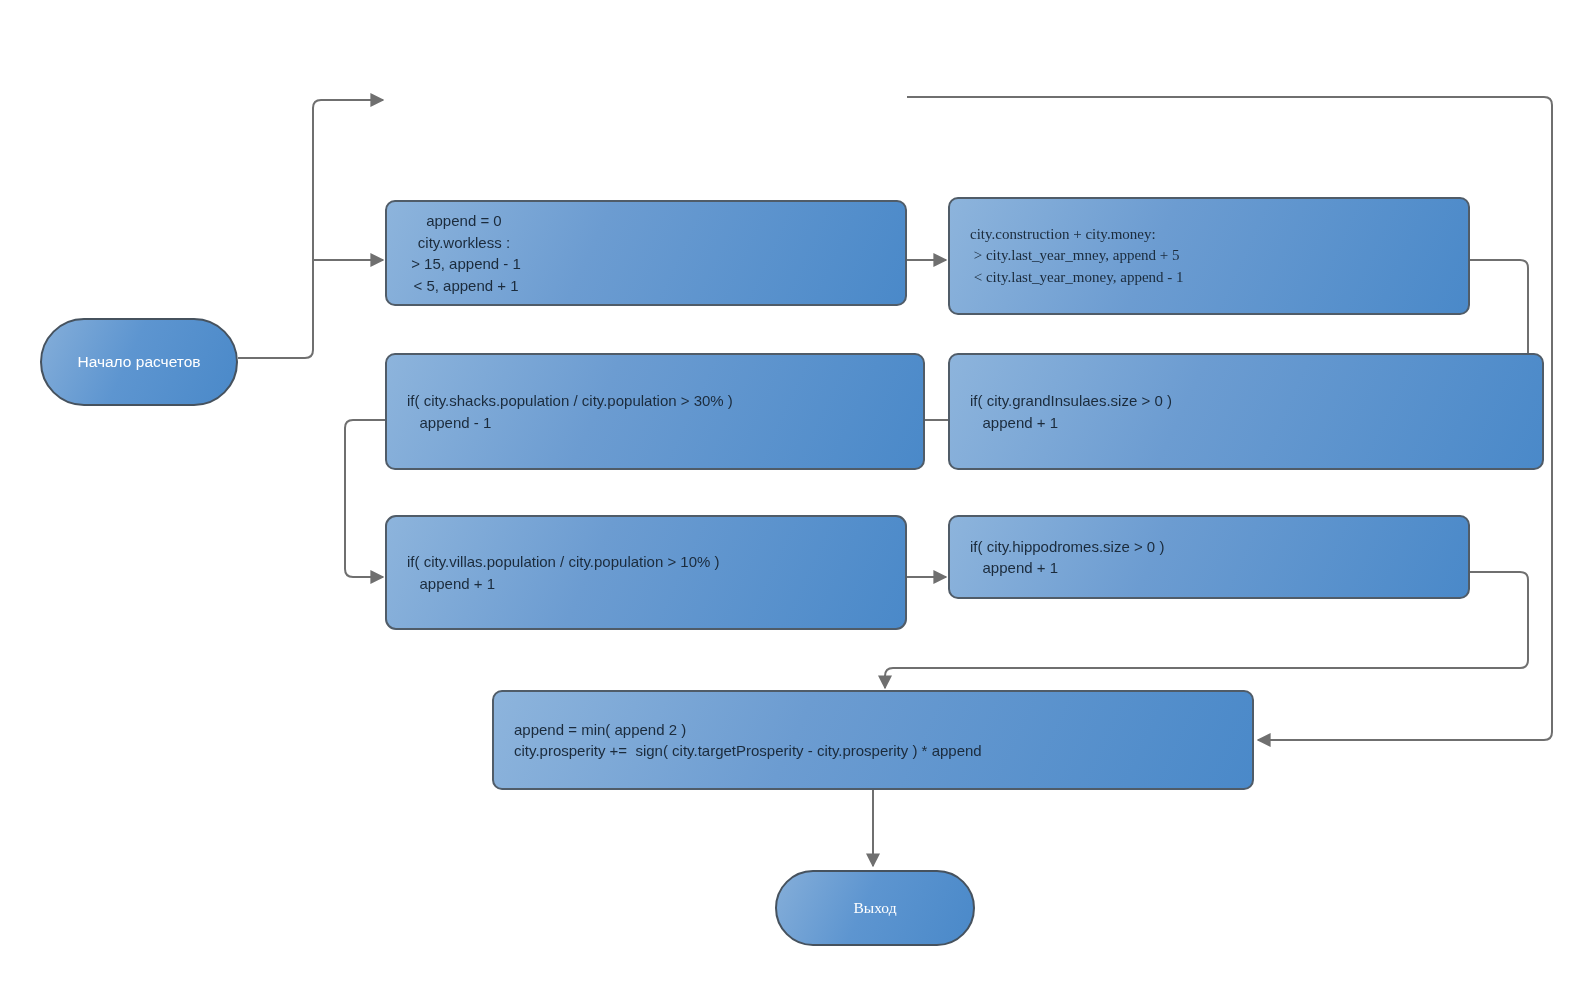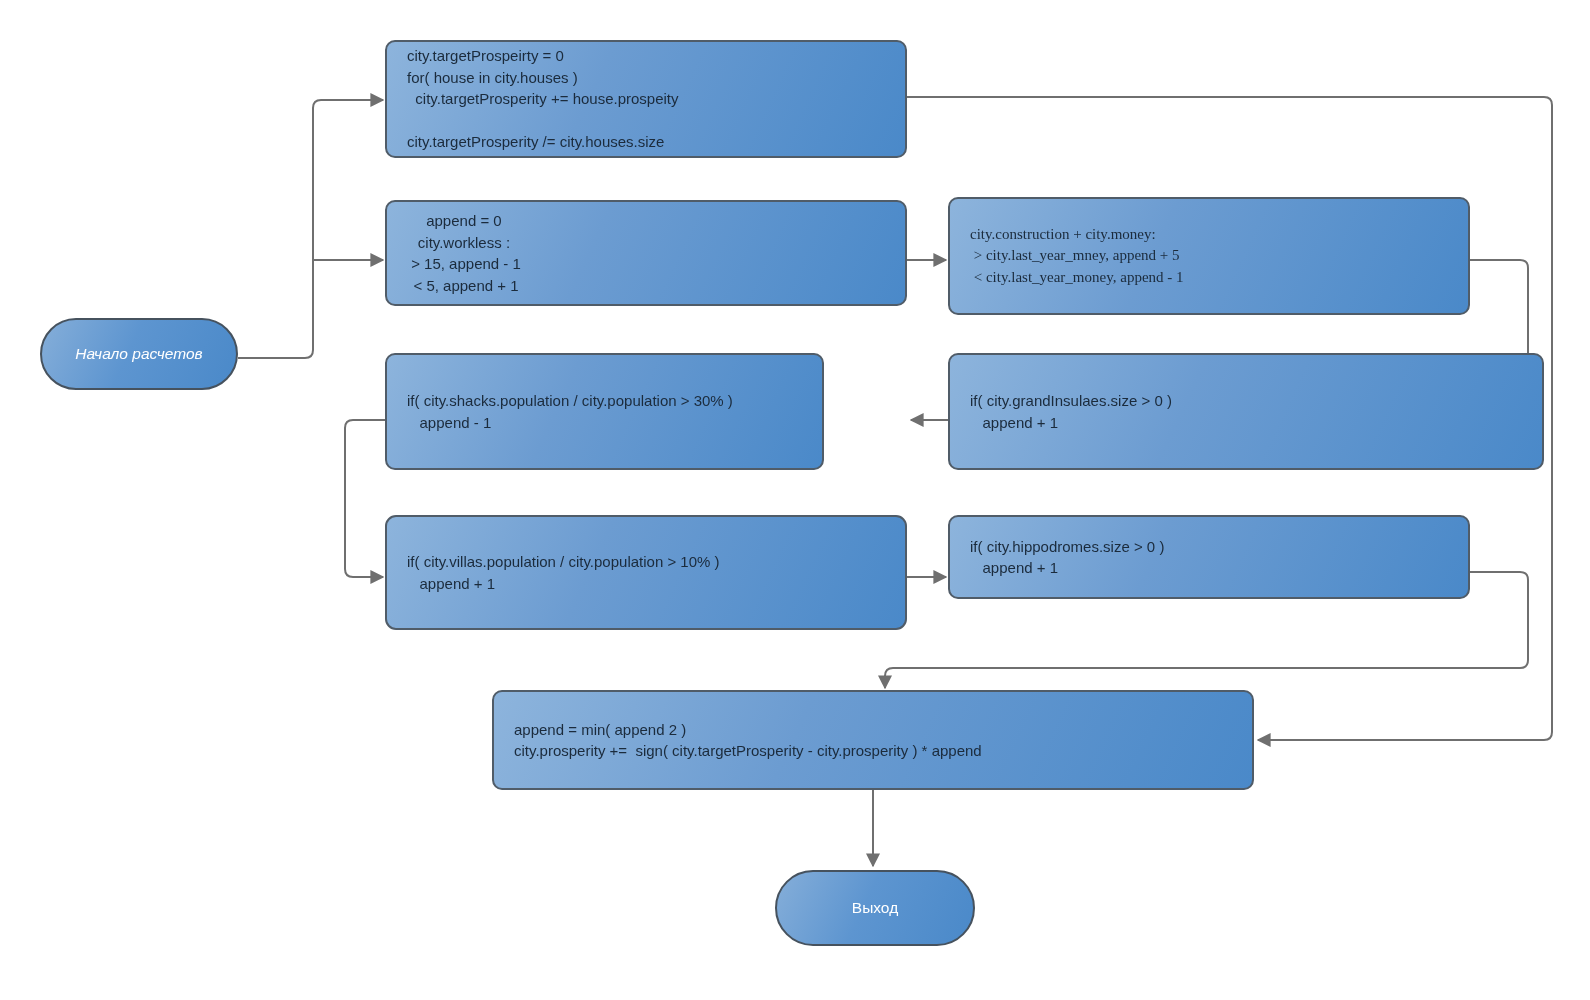--- a/index.html
+++ b/index.html
@@ -48,27 +48,27 @@
     display: flex;
     align-items: center;
     justify-content: center;
     color: #ffffff;
     font-size: 15.5px;
   }
   
   #n-box1  { left: 385px; top: 40px;  width: 522px; height: 118px; }
   #n-box2  { left: 385px; top: 200px; width: 522px; height: 106px; text-align: center; }
   #n-box3  { left: 948px; top: 197px; width: 522px; height: 118px; font-family: Liberation Serif, serif; }
-  #n-box4  { left: 385px; top: 353px; width: 439px; height: 117px; }
+  #n-box4  { left: 385px; top: 353px; width: 540px; height: 117px; }
   #n-box5  { left: 948px; top: 353px; width: 596px; height: 117px; }
   #n-box6  { left: 385px; top: 515px; width: 522px; height: 115px; border-radius: 11px; }
   #n-box7  { left: 948px; top: 515px; width: 522px; height: 84px; }
   #n-box8  { left: 492px; top: 690px; width: 762px; height: 100px; }
-  #n-start { left: 40px;  top: 318px; width: 198px; height: 72px; font-style: italic;  }
-  #n-end   { left: 775px; top: 870px; width: 200px; height: 76px;  }
+  #n-start { left: 40px;  top: 318px; width: 198px; height: 88px;  }
+  #n-end   { left: 775px; top: 870px; width: 200px; height: 76px; font-family: Liberation Serif, serif;  }
 </style>
 </head>
 <body>
 
 <div id="canvas">
 
   <svg id="wires" width="1590" height="1000" viewBox="0 0 1590 1000" fill="none" stroke="#6f6f6f" stroke-width="2">
     <defs>
       <marker id="arrow" viewBox="0 0 10 10" refX="9" refY="5" markerWidth="7" markerHeight="7" orient="auto">
         <path d="M0 0 L10 5 L0 10 z" fill="#6f6f6f" stroke="none"></path>
@@ -83,27 +83,20 @@
     <path d="M385 420 L353 420 Q345 420 345 428 L345 569 Q345 577 353 577 L383 577" marker-end="url(#arrow)"></path>
     <path d="M907 577 L946 577" marker-end="url(#arrow)"></path>
     <path d="M1470 572 L1520 572 Q1528 572 1528 580 L1528 660 Q1528 668 1520 668 L893 668 Q885 668 885 676 L885 688" marker-end="url(#arrow)"></path>
     <path d="M873 790 L873 866" marker-end="url(#arrow)"></path>
   </svg>
 
   <div id="n-start" class="terminator">
     <span>Начало расчетов</span>
   </div>
 
-  <div id="n-box1" class="node">
-    <div class="txt">city.targetProspeirty = 0
-for( house in city.houses )
-  city.targetProsperity += house.prospeity
-
-city.targetProsperity /= city.houses.size</div>
-  </div>
 
   <div id="n-box2" class="node">
     <div class="txt">append = 0
 city.workless :
  &gt; 15, append - 1
  &lt; 5, append + 1</div>
   </div>
 
   <div id="n-box3" class="node">
     <div class="txt">city.construction + city.money:

